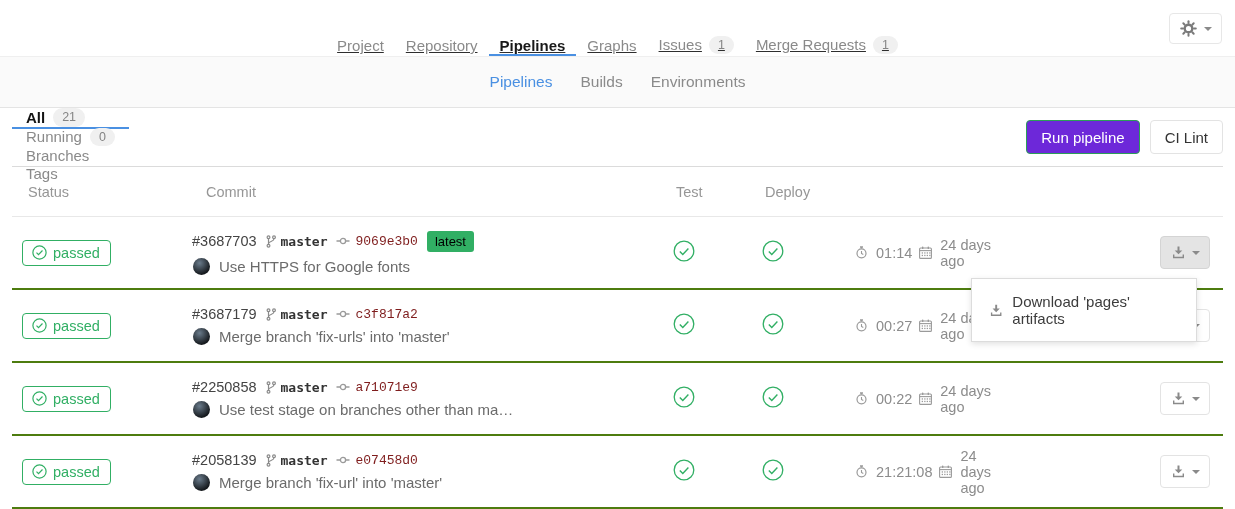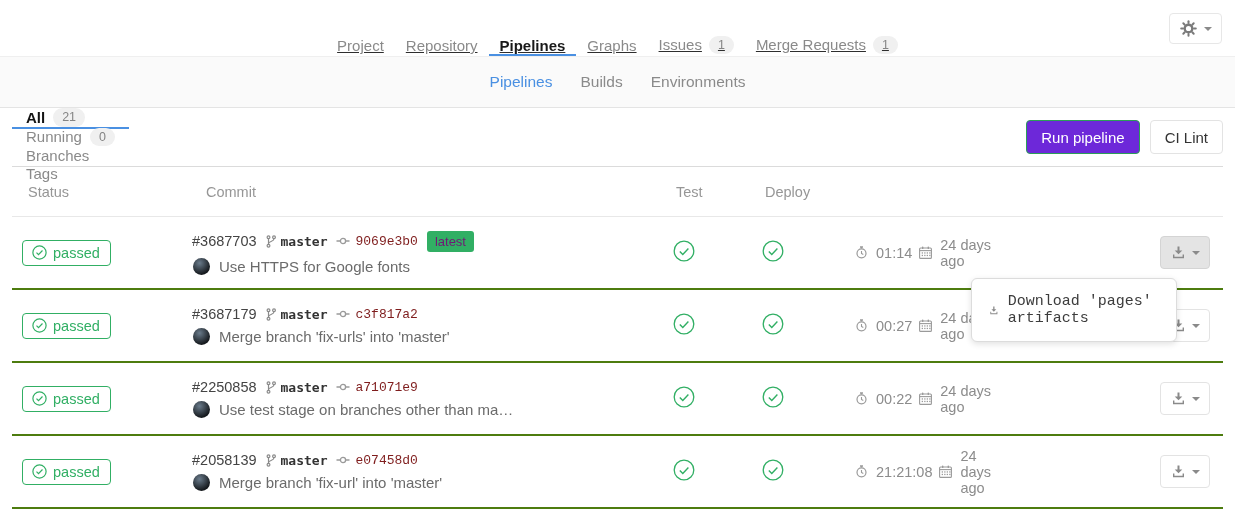--- a/index.html
+++ b/index.html
@@ -59,21 +59,21 @@
 
   .commit-cell { display: flex; flex-direction: column; gap: 6px; justify-content: center; }
   .commit-line1 { display: flex; align-items: center; gap: 9px; font-size: 14.5px; }
   .pipeline-id { color: #444; text-decoration: none; cursor: pointer; }
   .branch-link { display: inline-flex; align-items: center; gap: 5px; cursor: pointer; text-decoration: none; }
   .branch-name { font-family: "DejaVu Sans Mono", "Liberation Mono", monospace; font-weight: bold;
     font-size: 13px; color: #333; }
   .sha-wrap { display: inline-flex; align-items: center; gap: 5px; }
   .sha-link { font-family: Liberation Mono, monospace; font-size: 13px;
     color: #7f1d1d; text-decoration: none; cursor: pointer; }
-  .latest-badge { background: #31af64; color: #701a75; border-radius: 3px; padding: 4px 8px;
+  .latest-badge { background: #31af64; color: #000000; border-radius: 3px; padding: 4px 8px;
     font-size: 13px; line-height: 1; }
   .commit-line2 { display: flex; align-items: center; gap: 9px; padding-left: 1px; }
   .avatar { width: 17px; height: 17px; border-radius: 50%; flex: none;
     background: radial-gradient(circle at 38% 30%, #6a7b8b, #14181c 72%); }
   .commit-title { font-size: 15px; color: #6b6b6b; white-space: nowrap; overflow: hidden;
     text-overflow: ellipsis; max-width: 440px; }
 
   .stage-cell { padding-left: 11px; }
   .stage-link { display: inline-flex; cursor: pointer; }
 
@@ -82,23 +82,23 @@
   .time-line { display: flex; align-items: center; gap: 8px; }
   .time-line svg { flex: none; }
 
   .actions-cell { display: flex; justify-content: flex-end; padding-right: 13px; }
   .artifacts-btn { width: 50px; height: 33px; border: 1px solid #e3e3e3; background: #fff;
     border-radius: 4px; display: flex; align-items: center; justify-content: center; gap: 6px;
     cursor: pointer; }
   .artifacts-btn.open { background: #e4e4e4; border-color: #d4d4d4; }
 
   
-  .artifacts-dropdown { position: absolute; left: 971px; top: 278px; width: 206px; background: #fff;
-    border: 1px solid #dcdcdc; border-radius: 6px; box-shadow: 0 2px 6px rgba(0,0,0,.12);
-    z-index: 20; padding: 8px 0; font-family: Liberation Mono, monospace; }
+  .artifacts-dropdown { position: absolute; left: 971px; top: 278px; width: 226px; background: #fff;
+    border: 1px solid #dcdcdc; border-radius: 0; box-shadow: 0 2px 6px rgba(0,0,0,.12);
+    z-index: 20; padding: 8px 0; }
   .dropdown-item { display: flex; align-items: center; gap: 9px; padding: 6px 17px; font-size: 15px;
     color: #3c3c3c; text-decoration: none; cursor: pointer; }
 </style>
 </head>
 <body>
 
 <div class="page">
 
   <div class="top-nav">
     <ul>

